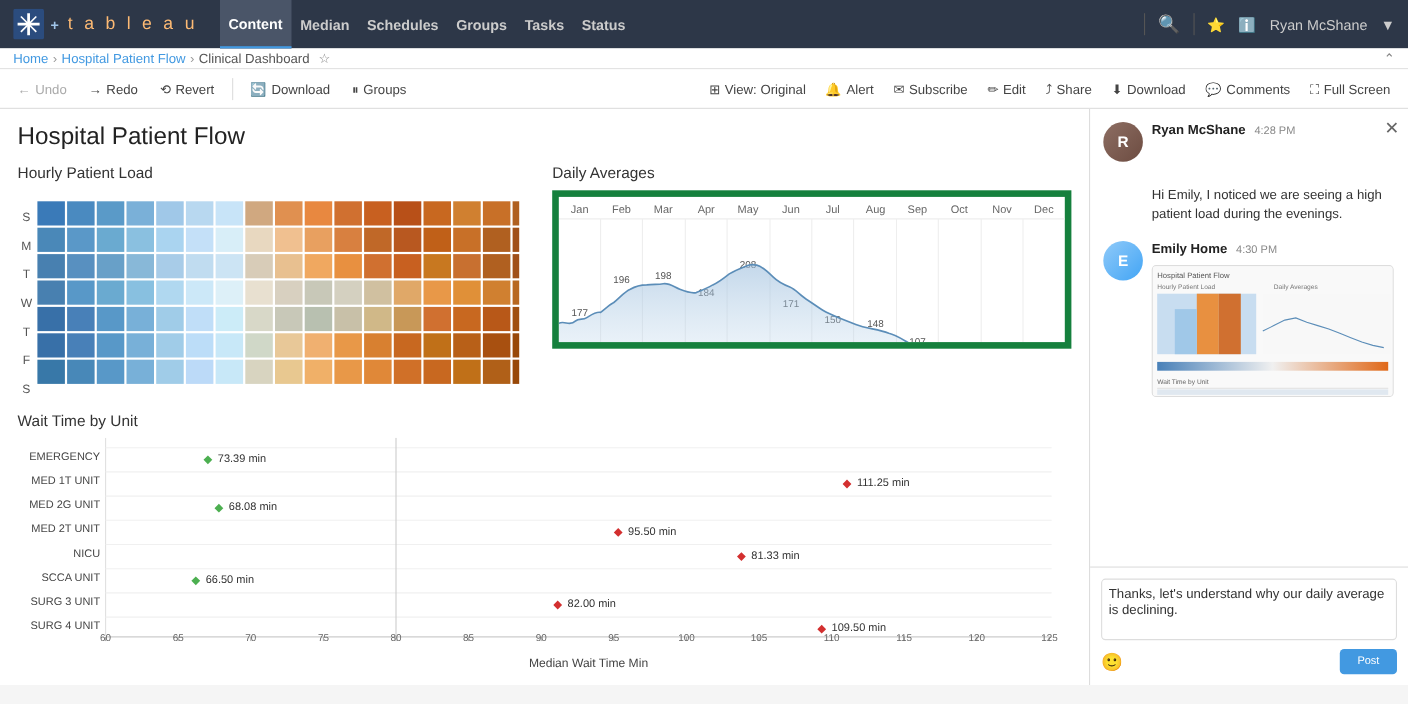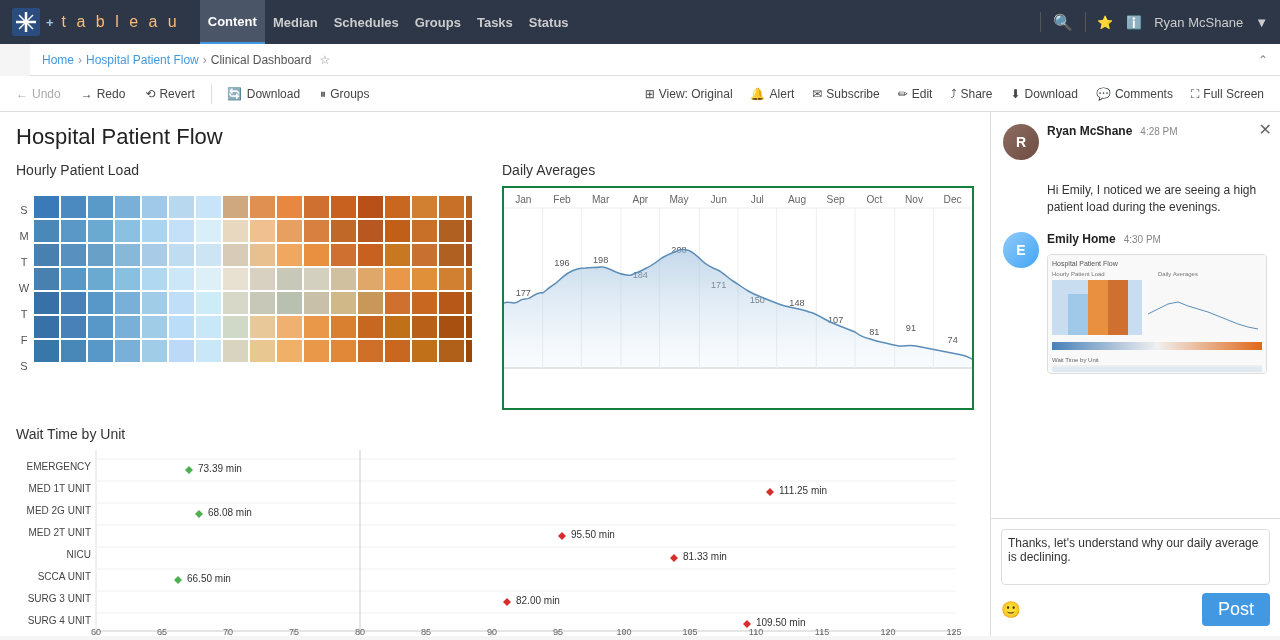--- a/index.html
+++ b/index.html
@@ -52,26 +52,25 @@
       color: #ccc;
       font-size: 13px;
     }
     .search-icon-nav { font-size: 16px; cursor: pointer; }
 
     
     .breadcrumb-bar {
       background: #fff;
       border-bottom: 1px solid #ddd;
       padding: 0 12px;
-      height: 32px;
+      height: 19px;
       display: flex;
       align-items: center;
       justify-content: space-between;
       font-size: 12px;
-      margin-left: 30px;
     }
     .breadcrumb-left { display: flex; align-items: center; gap: 4px; color: #555; }
     .breadcrumb-left a { color: #4299e1; text-decoration: none; }
     .breadcrumb-sep { color: #999; }
 
     
     .toolbar {
       background: #fff;
       border-bottom: 1px solid #ddd;
       padding: 0 8px;
@@ -130,22 +129,22 @@
       margin-bottom: 16px;
     }
 
     
     .heatmap-section { width: 470px; }
     .section-title { font-size: 14px; font-weight: 500; color: #333; margin-bottom: 8px; }
 
     
     .daily-section { flex: 1; }
     .daily-chart {
-      border: 2px solid #15803d;
-      height: 224px;
+      border: 6px solid #15803d;
+      height: 144px;
       position: relative;
       overflow: hidden;
       background: #fff;
     }
 
     
     .wait-section {
       margin-top: 4px;
     }
     .x-axis-title {
@@ -252,21 +251,21 @@
       justify-content: space-between;
       align-items: center;
     }
     .post-btn {
       background: #4299e1;
       color: #fff;
       border: none;
       padding: 6px 16px;
       border-radius: 4px;
       cursor: pointer;
-      font-size: 18px;
+      font-size: 10px;
       font-weight: 500;
     }
 
     svg text { font-family: 'Segoe UI', Arial, sans-serif; }
   </style>
 </head>
 <body>
 
 <div class="top-nav">
   <div class="logo">

